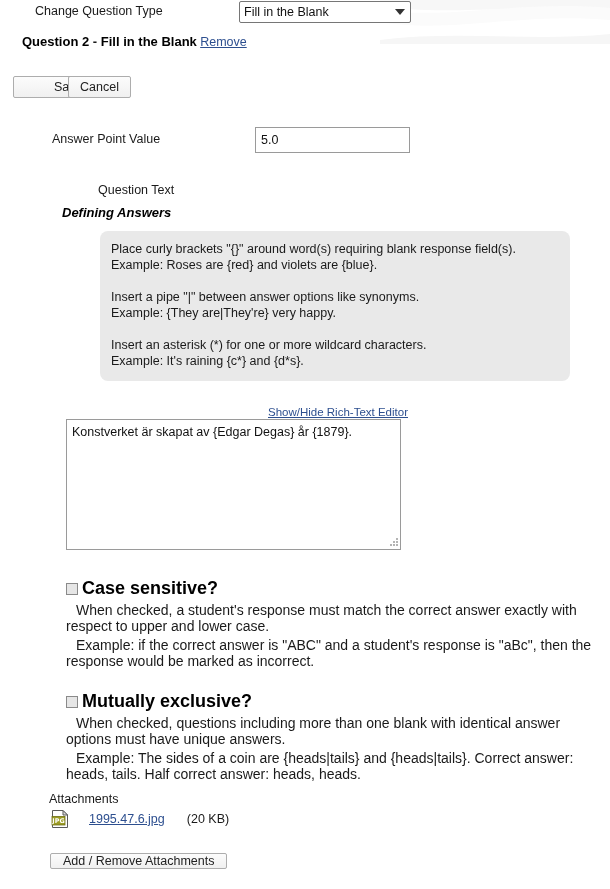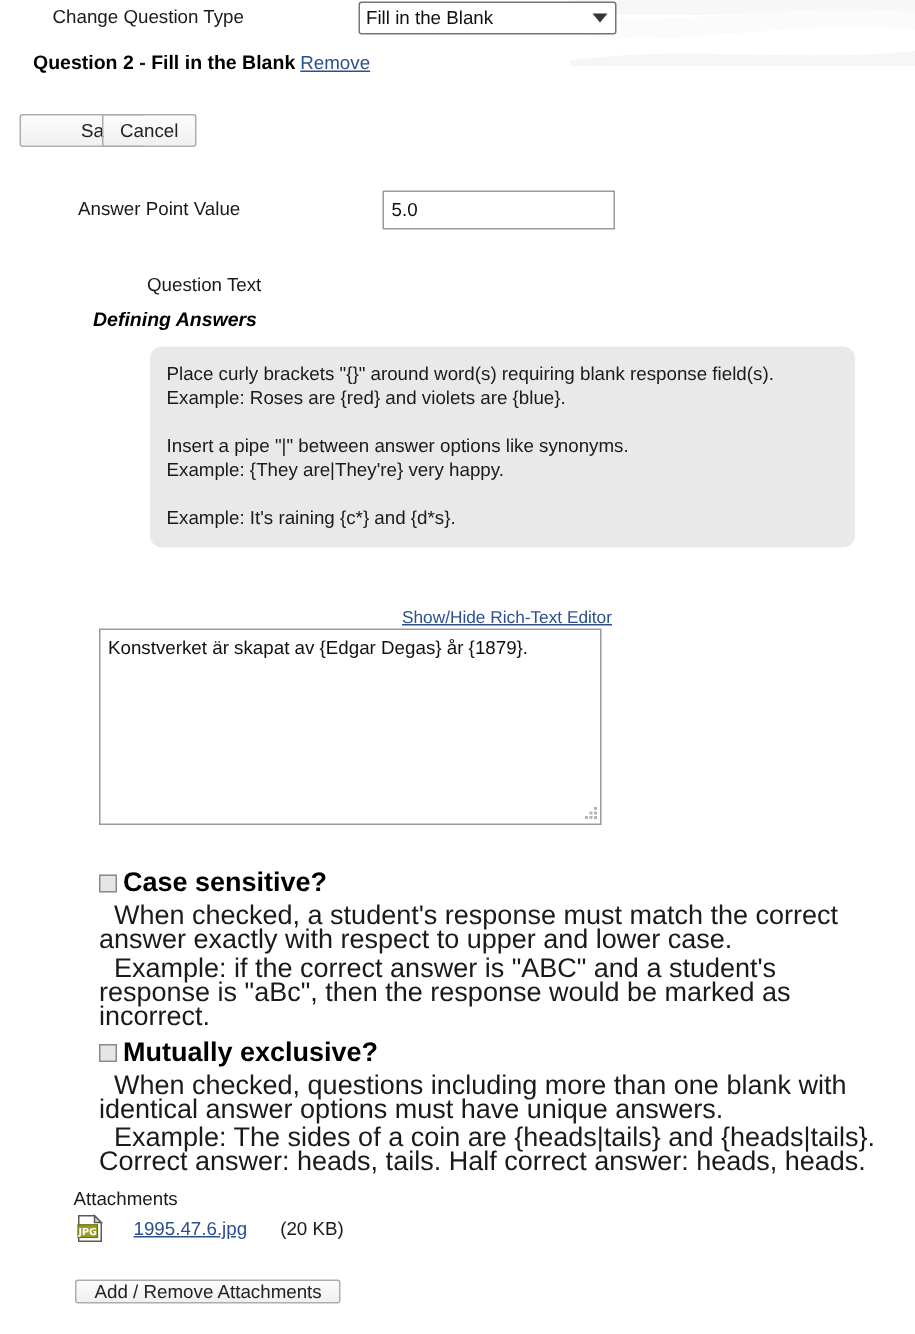--- a/index.html
+++ b/index.html
@@ -187,21 +187,21 @@
     flex: 0 0 auto;
     cursor: pointer;
   }
   .opt-title {
     font-weight: bold;
     font-size: 18px;
     color: #000;
   }
   .opt-para {
     margin: 3px 0 0 0;
-    font-size: 18px;
+    font-size: 14px;
     line-height: 16px;
     color: #1a1a1a;
     text-indent: 10px;
   }
 
   #case-block { top: 578px; }
   #mutual-block { top: 691px; }
 
   
   #attach-label { left: 49px; top: 792px; }
@@ -261,20 +261,21 @@
 <div class="row label-plain" id="qtext-label">Question Text</div>
 <div class="row" id="defining-label">Defining Answers</div>
 
 <div id="instructions">
   <p>Place curly brackets "{}" around word(s) requiring blank response field(s).</p>
   <p>Example: Roses are {red} and violets are {blue}.</p>
   <div class="gap"></div>
   <p>Insert a pipe "|" between answer options like synonyms.</p>
   <p>Example: {They are|They're} very happy.</p>
   <div class="gap"></div>
+  <p>Insert an asterisk (*) for one or more wildcard characters.</p>
   <p>Example: It's raining {c*} and {d*s}.</p>
 </div>
 
 <a class="link" id="rte-link" href="#">Show/Hide Rich-Text Editor</a>
 
 <textarea id="answer-textarea" placeholder="" style="">Konstverket är skapat av {Edgar Degas} år {1879}.</textarea>
 <span class="resize-grip">
   <i style="left:7px;top:0;"></i>
   <i style="left:4px;top:3px;"></i>
     <i style="left:7px;top:3px;"></i>

